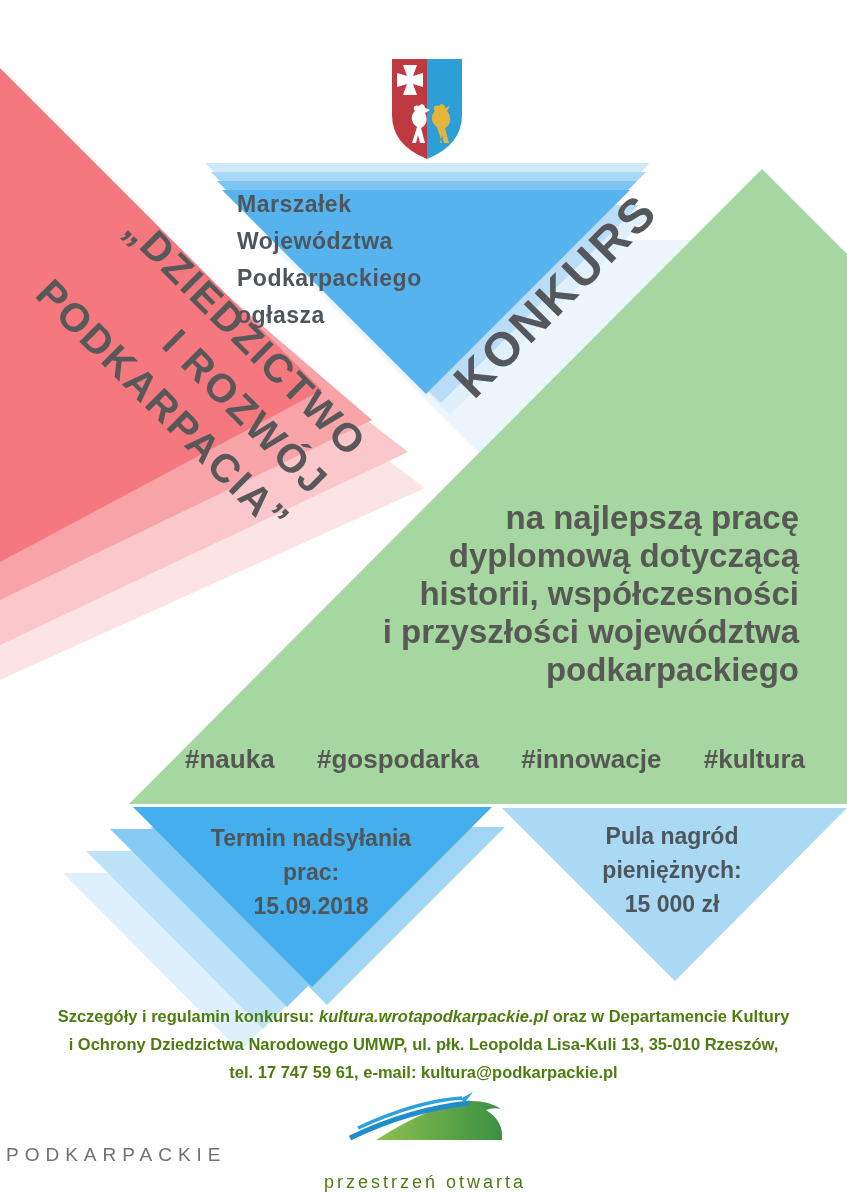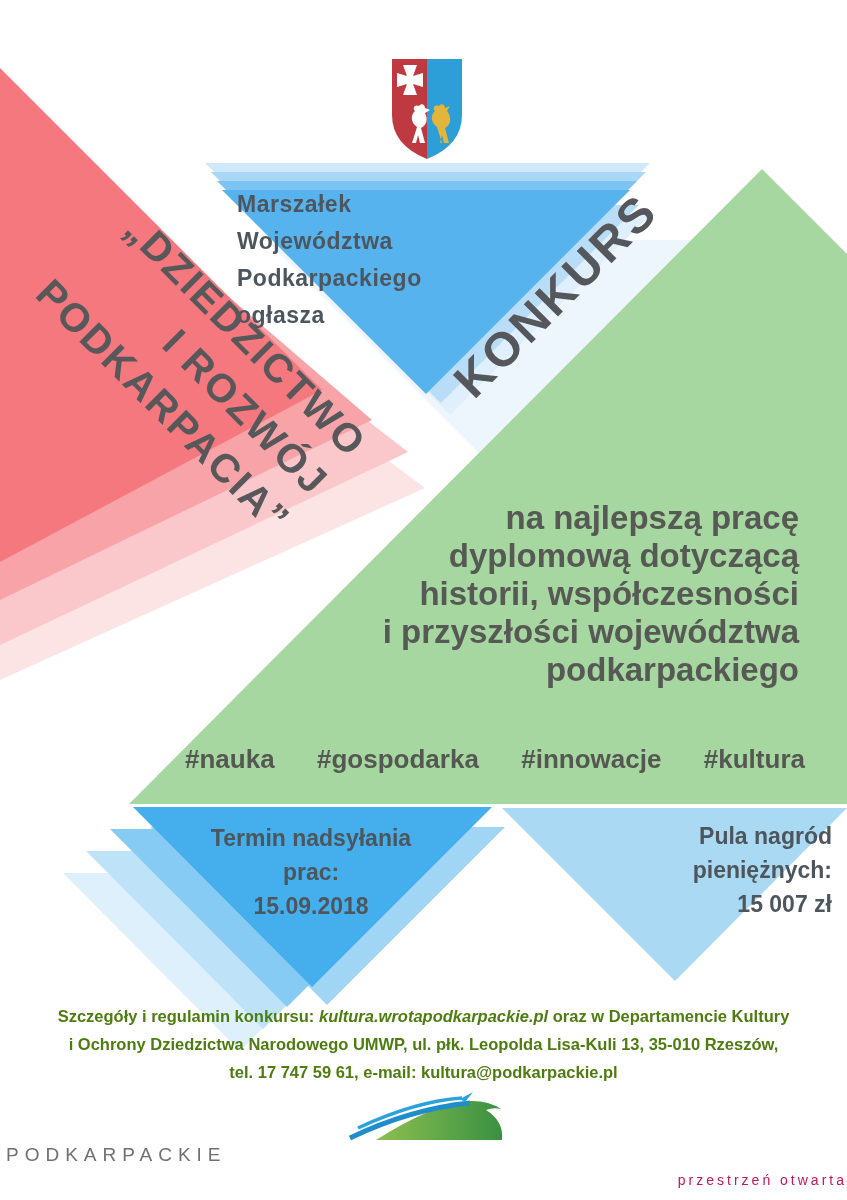--- a/index.html
+++ b/index.html
@@ -25,32 +25,32 @@
 
   .subject{right:48px;top:499px;width:560px;text-align:right;
     font-size:33px;line-height:38px;font-weight:700;color:#565954;}
   .subject div{white-space:nowrap;}
 
   .hashtags{left:185px;top:744px;width:620px;display:flex;justify-content:space-between;
     font-size:26px;font-weight:700;color:#555852;}
 
   .deadline{left:151px;top:821px;width:320px;text-align:center;
     font-size:23px;line-height:34px;font-weight:700;color:#4d565c;}
-  .prize{left:512px;top:819px;width:320px;text-align:right;
+  .prize{left:512px;top:819px;width:320px;text-align:center;
     font-size:23px;line-height:34px;font-weight:700;color:#4d565c;}
 
   .footer{left:50px;top:1002px;width:747px;text-align:center;
     font-size:16.5px;line-height:28px;font-weight:700;color:#4d7c0f;}
   .footer .it{font-style:italic;}
 
   .logo-swoosh{position:absolute;left:348px;top:1092px;width:165px;height:52px;}
   .logo-title{left:0;top:1144px;width:847px;
     font-size:19px;font-weight:400;letter-spacing:6px;color:#6f7073;text-indent:6px;}
-  .logo-subtitle{left:0;top:1172px;width:847px;text-align:right;
-    font-size:14px;font-weight:400;letter-spacing:3px;color:#be185d;text-indent:3px;}
+  .logo-subtitle{left:0;top:1172px;width:847px;text-align:center;
+    font-size:18px;font-weight:400;letter-spacing:3px;color:#4d7c0f;text-indent:3px;}
 </style>
 </head>
 <body>
 
 <div class="poster">
 
   <svg class="bg" viewBox="0 0 847 1200" aria-hidden="true">
 
     <polygon points="0,170 425,488 0,680" fill="#fce3e4"></polygon>
     <polygon points="0,135 408,452 0,645" fill="#fac7ca"></polygon>
@@ -117,21 +117,21 @@
 
   <div class="abs deadline">
     <div>Termin nadsyłania</div>
     <div>prac:</div>
     <div>15.09.2018</div>
   </div>
 
   <div class="abs prize">
     <div>Pula nagród</div>
     <div>pieniężnych:</div>
-    <div>15 007 zł</div>
+    <div>15 000 zł</div>
   </div>
 
   <div class="abs footer">
     <div>
       <span>Szczegóły i regulamin konkursu: </span><span class="it">kultura.wrotapodkarpackie.pl</span><span> oraz w Departamencie Kultury</span>
     </div>
     <div>i Ochrony Dziedzictwa Narodowego UMWP, ul. płk. Leopolda Lisa-Kuli 13, 35-010 Rzeszów,</div>
     <div>tel. 17 747 59 61, e-mail: kultura@podkarpackie.pl</div>
   </div>
 

